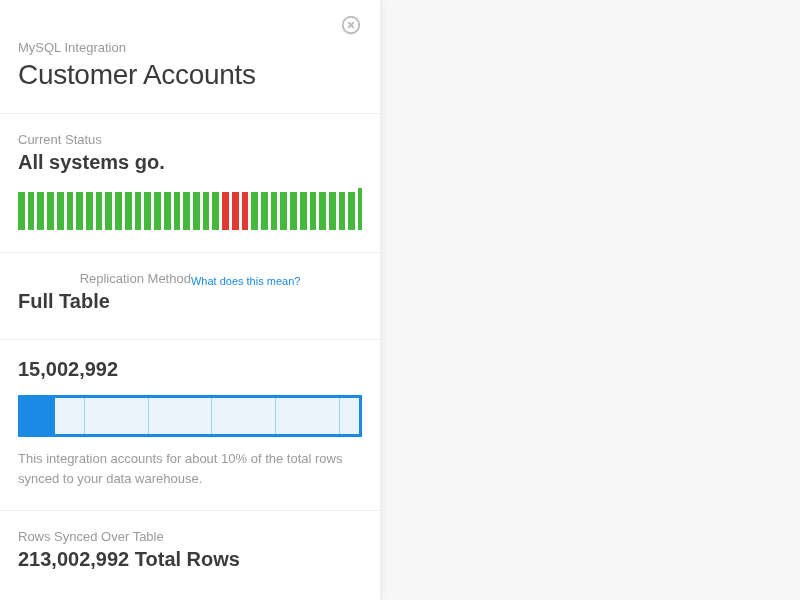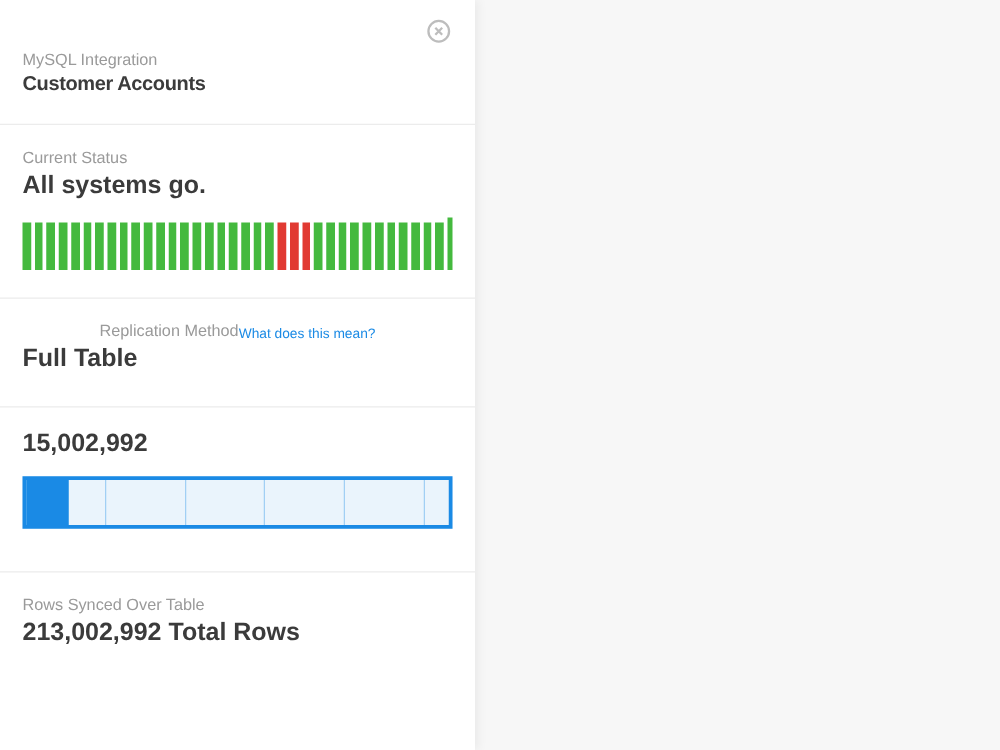--- a/index.html
+++ b/index.html
@@ -32,22 +32,22 @@
       border-bottom: 1px solid #ececec;
     }
     .section.header { padding-top: 40px; }
     .small-label {
       font-size: 13px;
       color: #9a9a9a;
       font-weight: 400;
       margin-bottom: 4px;
     }
     .page-title {
-      font-size: 16px;
-      font-weight: 700;
+      font-size: 28px;
+      font-weight: 400;
       color: #3b3b3b;
       letter-spacing: -0.3px;
     }
     .section-title {
       font-size: 20px;
       font-weight: 700;
       color: #3b3b3b;
       margin-bottom: 14px;
     }
     .section-title.tight { margin-bottom: 4px; }
@@ -181,20 +181,21 @@
       <div class="progress-fill" id="pfill" style="width: 10%;"></div>
       <div class="progress-ticks">
         <div></div>
           <div></div>
           <div></div>
           <div></div>
           <div></div>
           <div style="flex:0.3"></div>
       </div>
     </div>
+    <div class="desc">This integration accounts for about 10% of the total rows synced to your data warehouse.</div>
   </div>
 
   <div class="section" style="border-bottom:none;">
     <div class="small-label">Rows Synced Over Table</div>
     <div class="section-title">213,002,992 Total Rows</div>
 
   </div>
 
 </div>
 

